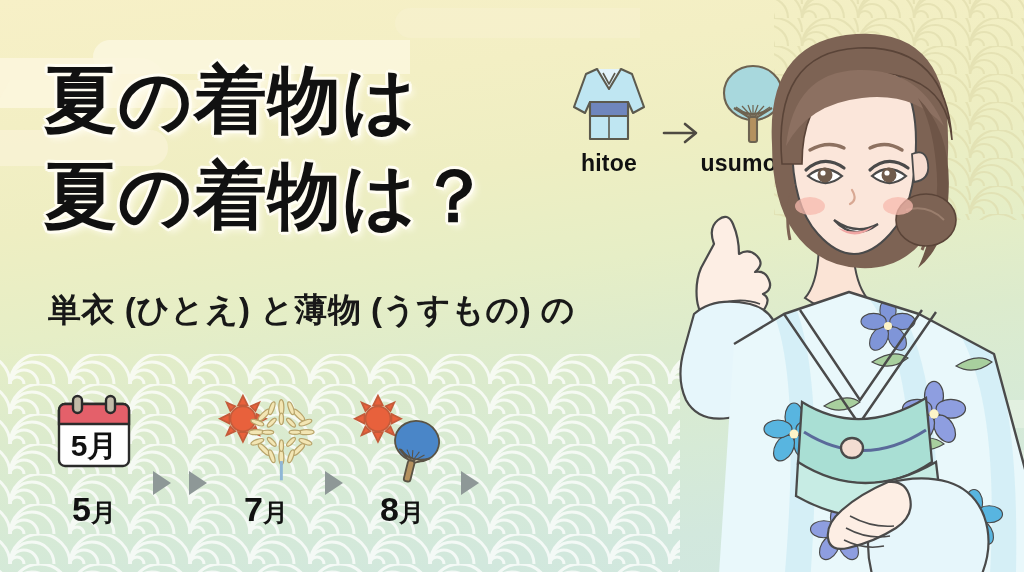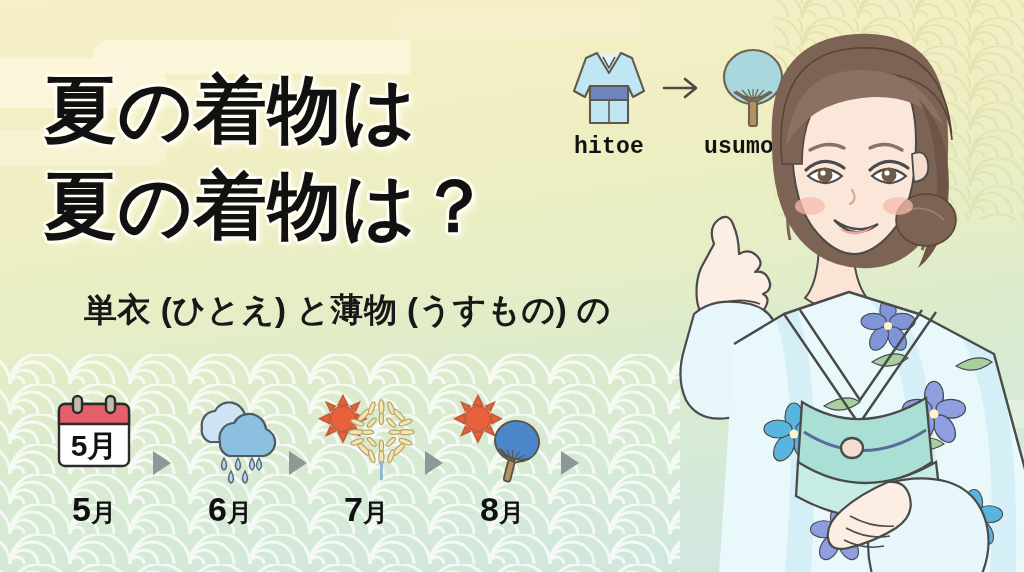--- a/index.html
+++ b/index.html
@@ -34,21 +34,21 @@
   .seigaiha-bl {
     position: absolute; bottom: -12px; left: -20px;
     width: 700px; height: 230px;
     opacity: .75;
   }
   .kasumi { position: absolute; }
 
   
   .headline {
     position: absolute;
-    left: 44px; top: 62px;
+    left: 44px; top: 52px;
     width: 600px;
   }
   .headline .line {
     font-size: 73px;
     line-height: 1.32;
     font-weight: 700;
     color: #111111;
     letter-spacing: 1px;
     white-space: nowrap;
     text-shadow:
@@ -60,49 +60,48 @@
   .subhead {
     position: absolute;
     left: 48px; top: 286px;
     width: 600px;
     font-size: 33px;
     line-height: 1.45;
     font-weight: 700;
     color: #181818;
     letter-spacing: .5px;
   }
-  .subhead .sline { white-space: nowrap; display: block; margin-left: 36px; }
+  .subhead .sline { white-space: nowrap; display: block; }
 
   
   .flowstrip {
     position: absolute;
-    left: 560px; top: 44px;
+    left: 560px; top: 60px;
     display: flex;
-    align-items: flex-start;
-    font-family: Liberation Mono, monospace;
+    align-items: flex-end;
   }
   .flowitem { display: flex; flex-direction: column; align-items: center; width: 98px; }
   .flowitem .glyph { height: 88px; display: flex; align-items: center; justify-content: center; }
   .flowitem .cap {
     font-size: 23px; font-weight: 700; color: #111;
     margin-top: 2px; letter-spacing: .2px;
   }
   .flowarrow {
     width: 46px; height: 88px;
     display: flex; align-items: center; justify-content: center;
     flex: none;
   }
 
   
   .timeline {
     position: absolute;
     left: 44px; top: 392px;
     width: 640px;
     display: flex;
-    align-items: center;
+    align-items: flex-end;
   }
   .month { width: 100px; display: flex; flex-direction: column; align-items: center; flex: none; }
   .month .m-glyph { height: 92px; width: 100px; display: flex; align-items: flex-start; justify-content: center; }
   .month .m-label {
     margin-top: 6px;
     font-size: 34px; font-weight: 700; color: #111;
     letter-spacing: 0px; white-space: nowrap;
   }
   .month .m-label .kanji { font-size: 25px; }
   .tri {
@@ -268,41 +267,20 @@
         <span>5</span><span class="kanji">月</span>
       </div>
     </div>
 
     <div class="tri">
       <svg width="26" height="30" viewBox="0 0 26 30">
           <path d="M4 3 L22 15 L4 27 Z" fill="#8e9897"></path>
         </svg>
     </div>
 
-    <div class="month">
-      <div class="m-glyph">
-        <svg width="100" height="92" viewBox="0 0 100 92">
-          <g stroke="#4f5a64" stroke-width="2.2" stroke-linejoin="round">
-            <path d="M22 36 a14 14 0 0 1 13 -17 a16 16 0 0 1 30 5 a13 13 0 0 1 -2 26 H30 a12 12 0 0 1 -8 -14 z" fill="#cfe4f2"></path>
-            <path d="M40 50 a15 15 0 0 1 14 -19 a17 17 0 0 1 32 6 a14 14 0 0 1 -3 27 H49 a13 13 0 0 1 -9 -14 z" fill="#8bc0e0"></path>
-          </g>
-          <g fill="#b9d8ec" stroke="#5a6b78" stroke-width="1.5">
-            <path d="M44 66 q-5 9 0 12 q5 -3 0 -12 z"></path>
-            <path d="M58 66 q-5 9 0 12 q5 -3 0 -12 z"></path>
-            <path d="M72 66 q-5 9 0 12 q5 -3 0 -12 z"></path>
-            <path d="M51 79 q-5 9 0 12 q5 -3 0 -12 z"></path>
-            <path d="M65 79 q-5 9 0 12 q5 -3 0 -12 z"></path>
-            <path d="M79 66 q-5 9 0 12 q5 -3 0 -12 z"></path>
-          </g>
-        </svg>
-      </div>
-      <div class="m-label">
-        <span>6</span><span class="kanji">月</span>
-      </div>
-    </div>
 
     <div class="tri">
       <svg width="26" height="30" viewBox="0 0 26 30">
           <path d="M4 3 L22 15 L4 27 Z" fill="#8e9897"></path>
         </svg>
     </div>
 
     <div class="month">
       <div class="m-glyph">
         <svg width="104" height="92" viewBox="0 0 104 92">

